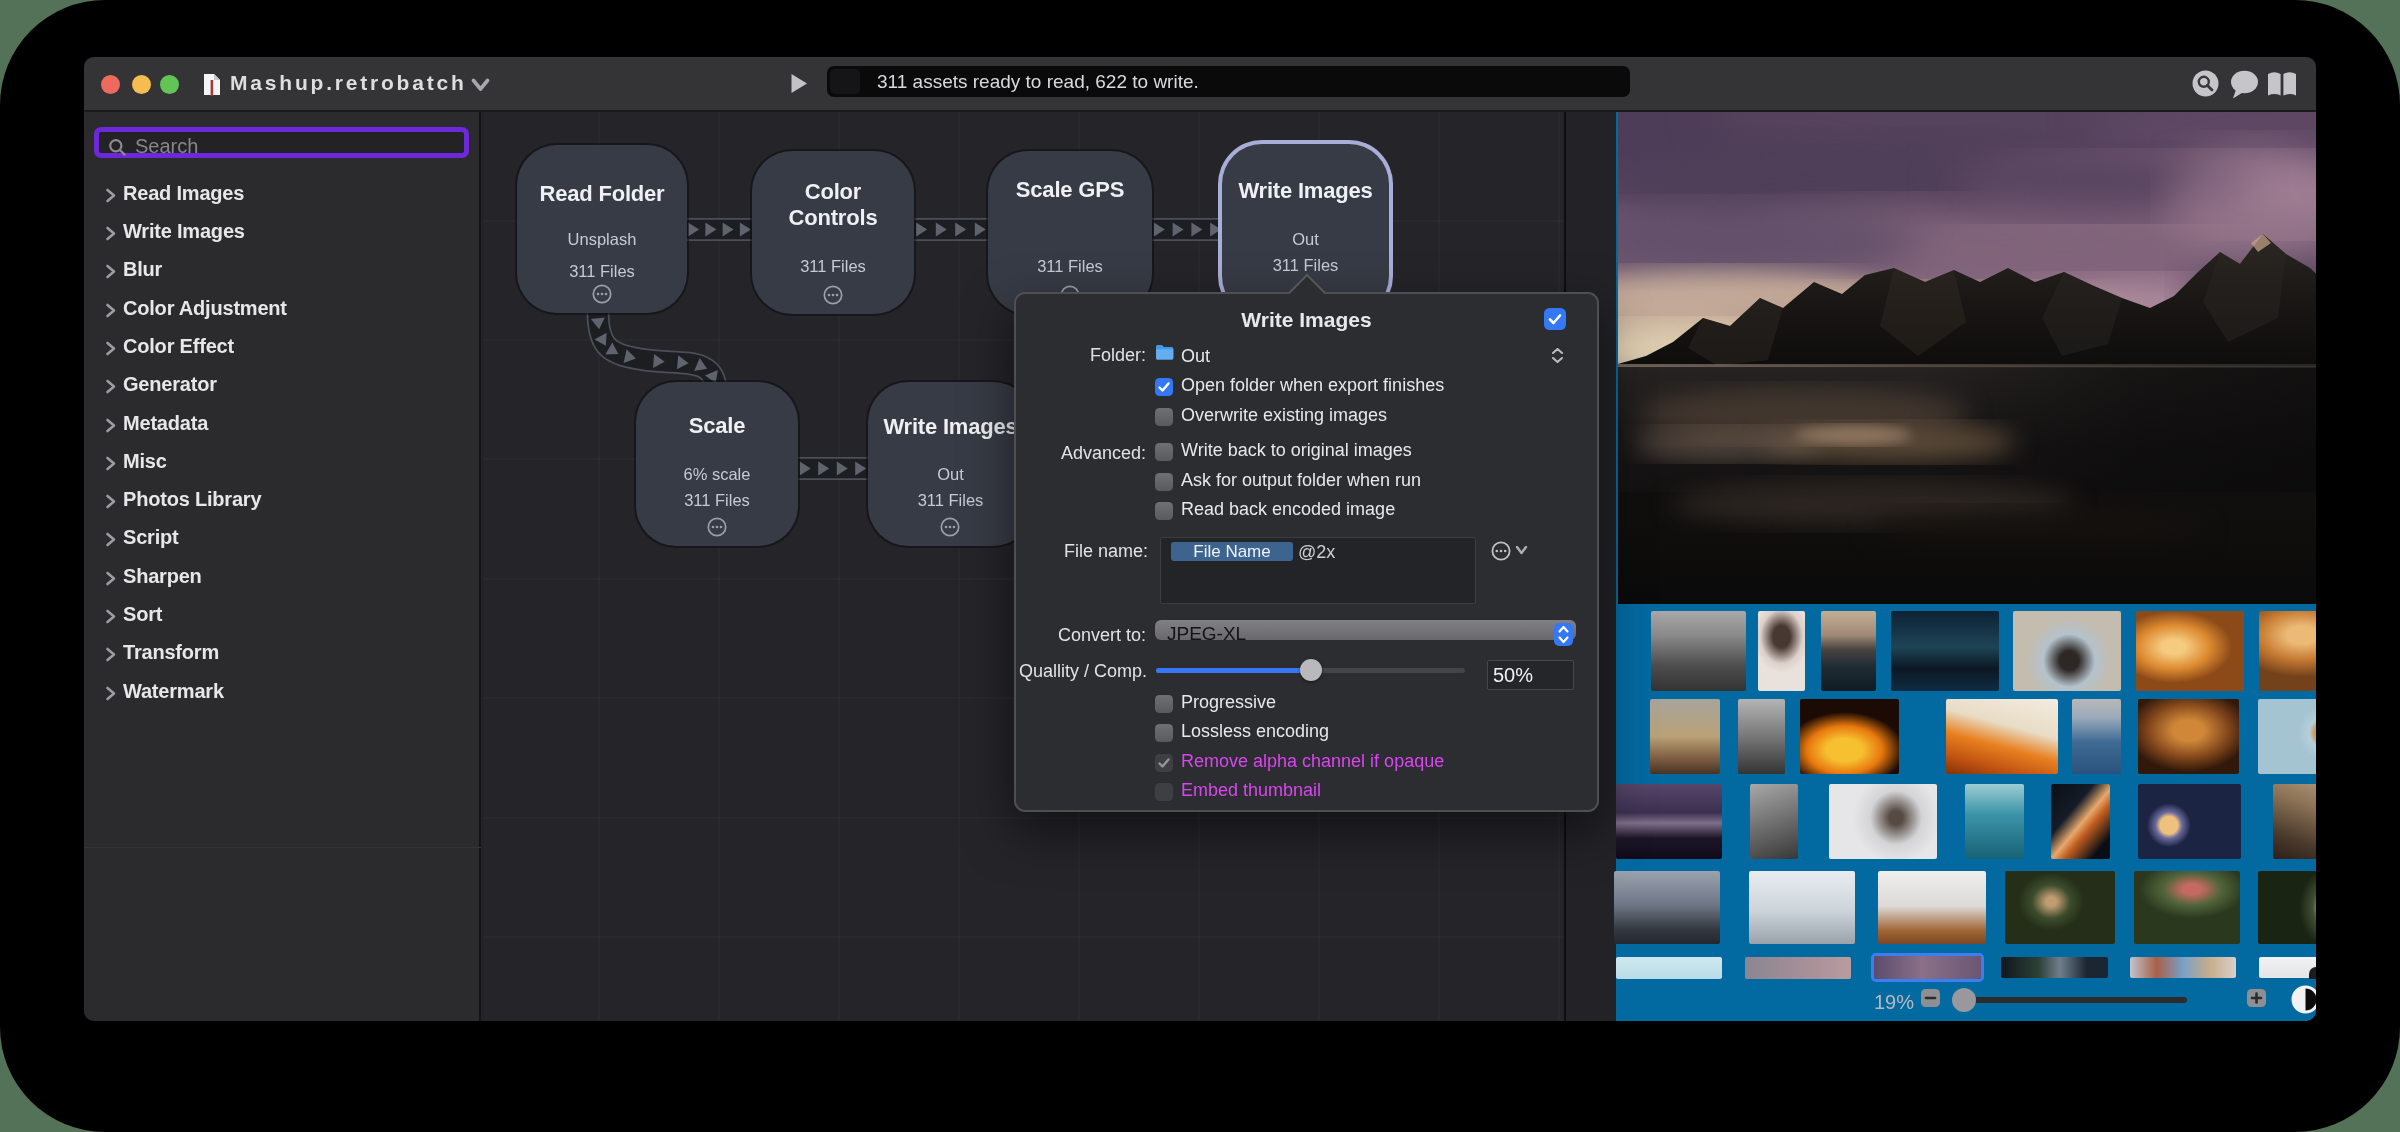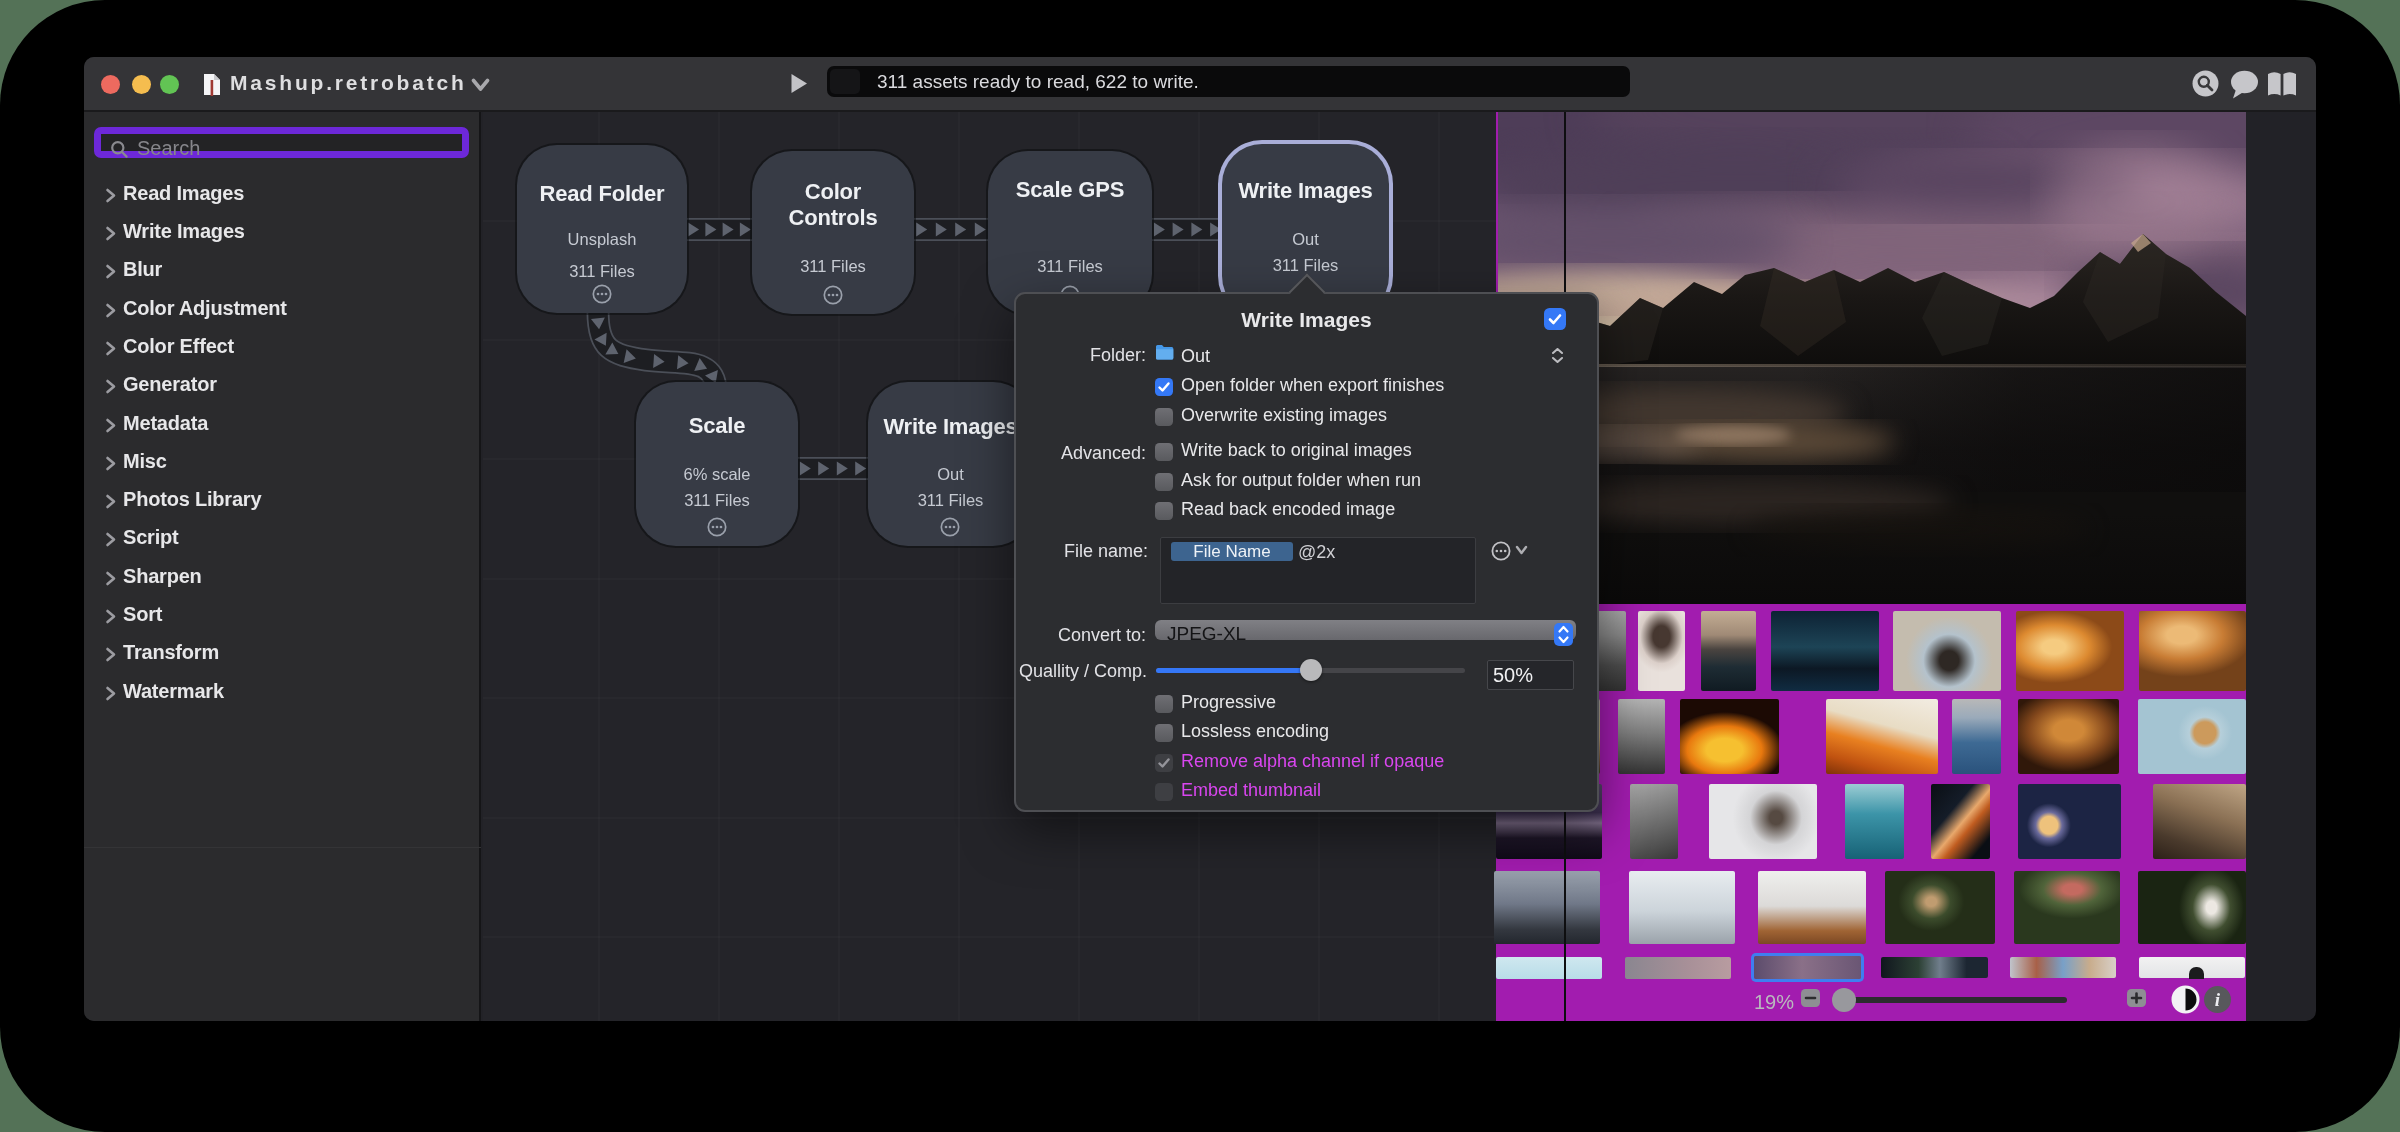--- a/index.html
+++ b/index.html
@@ -9,21 +9,21 @@
             background:#000; border-radius:105px; overflow:hidden; }
   .window { position:absolute; left:84px; top:57px; width:2232px; height:964px;
             border-radius:10px; overflow:hidden; background:#222227; }
   .titlebar { position:absolute; left:0; top:0; width:2232px; height:55px;
               background:#343437; border-bottom:2px solid #1a1a1c; }
   .tl { position:absolute; top:17.5px; width:19px; height:19px; border-radius:50%; }
   .abs { position:absolute; }
   .sidebar { position:absolute; left:0; top:55px; width:397px; height:909px;
              background:#2b2b2d; border-right:2px solid #151517; }
   .search { position:absolute; left:10px; top:15px; width:375px; height:31px;
-            background:#232325; border:7px solid #6d28d9; border-radius:7px; }
+            background:#232325; border:5px solid #6d28d9; border-radius:7px; }
   .si { position:absolute; left:39px; font-size:20px; font-weight:bold;
         color:#e7e7e9; letter-spacing:-0.2px; }
   .sc { position:absolute; left:21px; }
   .canvas { position:absolute; left:399px; top:55px; width:1083px; height:909px;
             background:#242429; overflow:hidden; }
   .node { position:absolute; background:#373b45; border-radius:40px;
           box-shadow:0 0 0 2px rgba(8,9,12,0.5); }
   .nt { position:absolute; left:0; width:100%; text-align:center; font-size:22px;
         font-weight:bold; color:#eef0f3; letter-spacing:-0.2px; line-height:26px; }
   .ns { position:absolute; left:0; width:100%; text-align:center; font-size:16.5px;
@@ -338,21 +338,21 @@
   <div class="pop " style="left:167px;top:400px">Progressive</div>
   <div class="cb" style="left:141px;top:432px"></div>
   <div class="pop " style="left:167px;top:429px">Lossless encoding</div>
   <div class="cb dis" style="left:141px;top:462px"><svg width="18" height="18" viewBox="0 0 18 18">
             <path d="M4.5 9.5 L7.5 12.5 L13.5 5.5" fill="none" stroke="#94949a" stroke-width="2.4" stroke-linecap="round" stroke-linejoin="round"></path>
           </svg></div>
   <div class="pop dim" style="left:167px;top:459px">Remove alpha channel if opaque</div>
   <div class="cb dis" style="left:141px;top:491px"></div>
   <div class="pop dim" style="left:167px;top:488px">Embed thumbnail</div>
 </div>
-<div class="abs" style="left:1412px;top:55px;width:750px;height:909px;background:#a21caf;z-index:1">
+<div class="abs" style="left:1532px;top:55px;width:750px;height:909px;background:#0369a1;z-index:1">
   <svg class="abs" style="left:2px;top:0" width="748" height="492" viewBox="0 0 748 492">
     <defs>
       <linearGradient id="sky" x1="0" y1="0" x2="0" y2="1">
         <stop offset="0" stop-color="#564361"></stop>
               <stop offset="0.3" stop-color="#67516f"></stop>
         <stop offset="0.55" stop-color="#82647c"></stop>
               <stop offset="0.78" stop-color="#93728a"></stop>
         <stop offset="1" stop-color="#9c7f90"></stop>
       </linearGradient>
       <linearGradient id="mtn" x1="0" y1="0" x2="0" y2="1">

